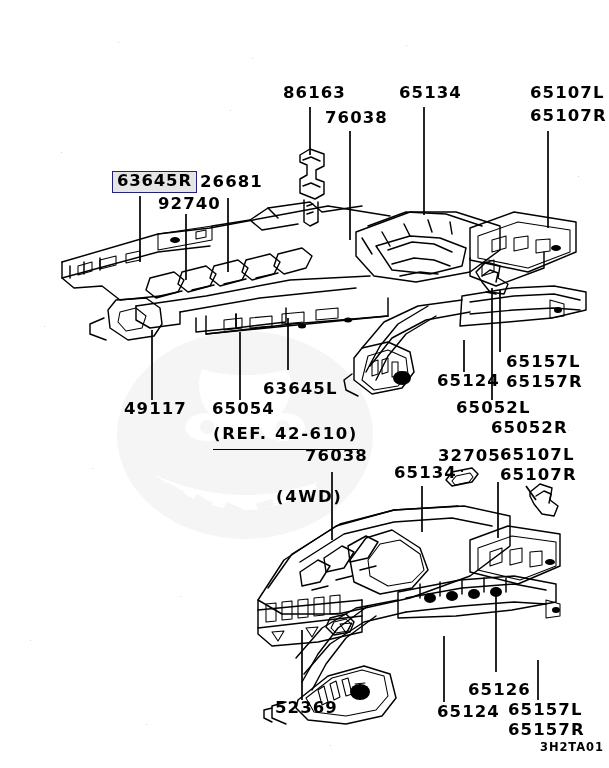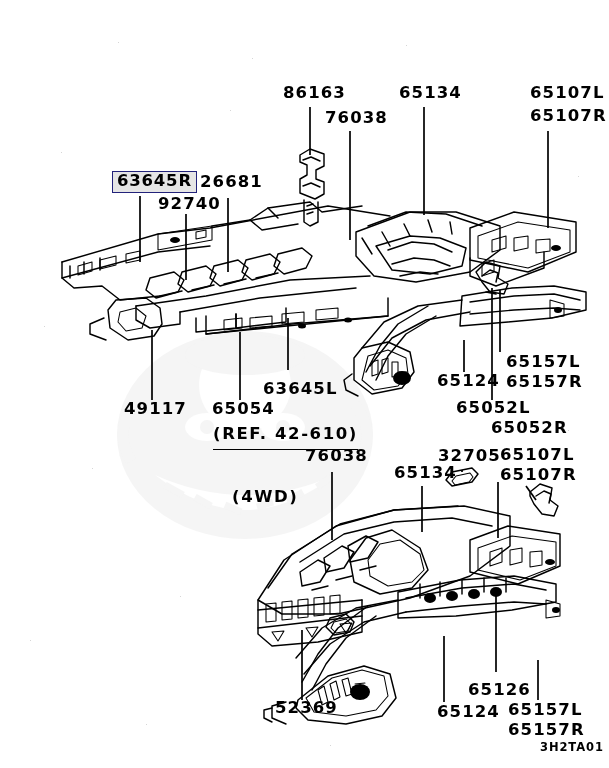--- a/index.html
+++ b/index.html
@@ -58,20 +58,21 @@
     font-size: 11.5px;
     letter-spacing: 0.9px;
   }
   .lbl.ref {
     border-bottom: 1.6px solid #000;
     padding-bottom: 6px;
     letter-spacing: 1.6px;
   }
   .lbl.wd {
     letter-spacing: 1.6px;
+    margin-left: 44px;
   }
 
   
   #art, #leaders {
     position: absolute;
     left: 0; top: 0;
     width: 609px;
     height: 768px;
     pointer-events: none;
   }

